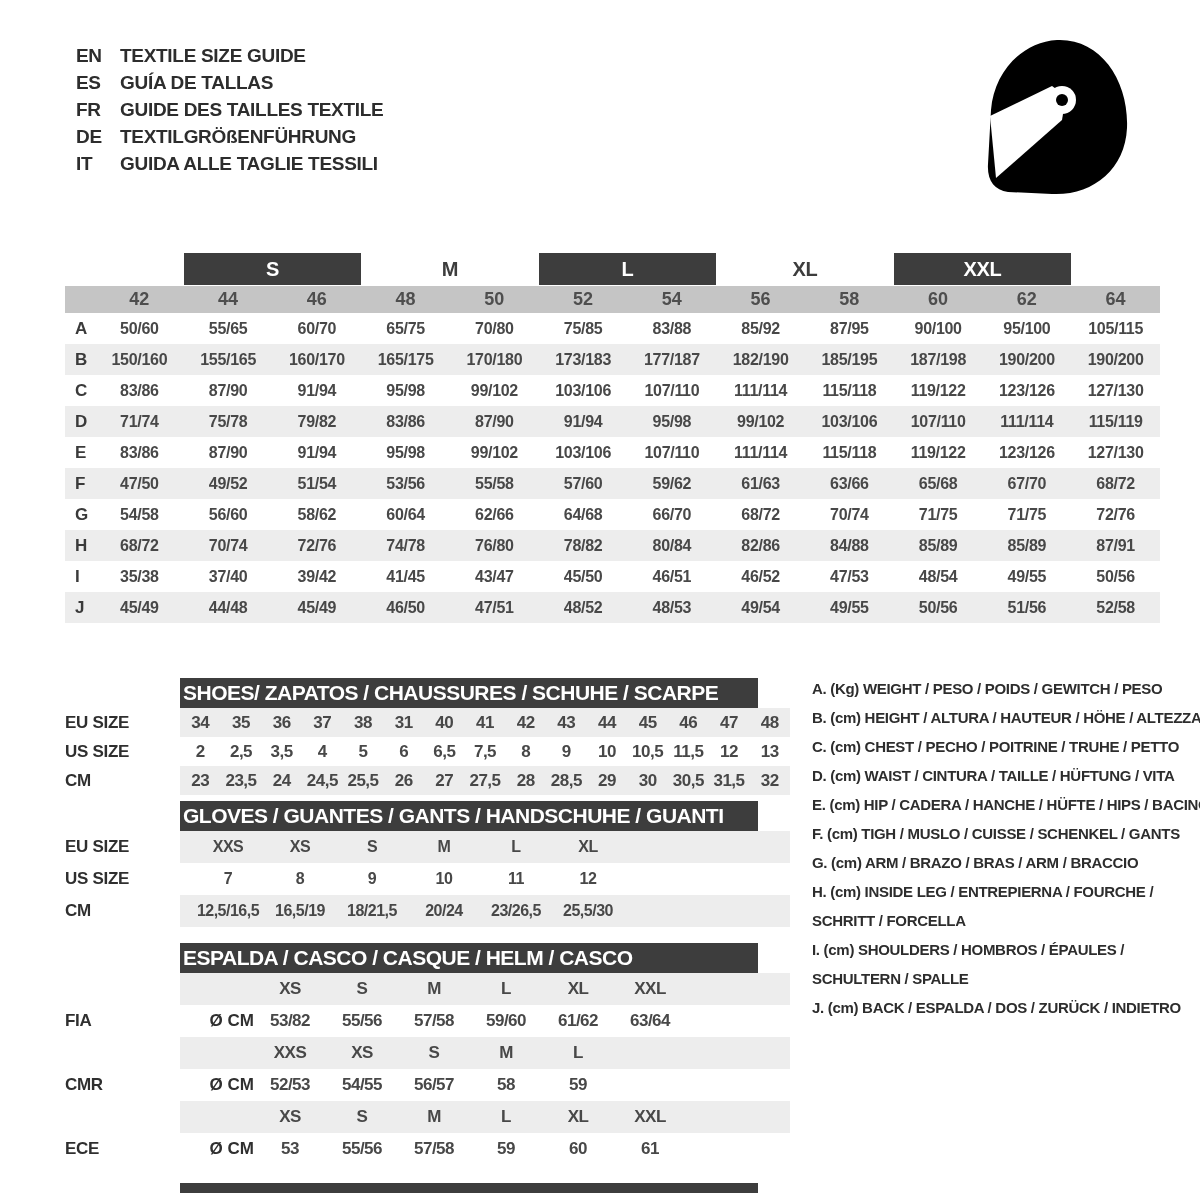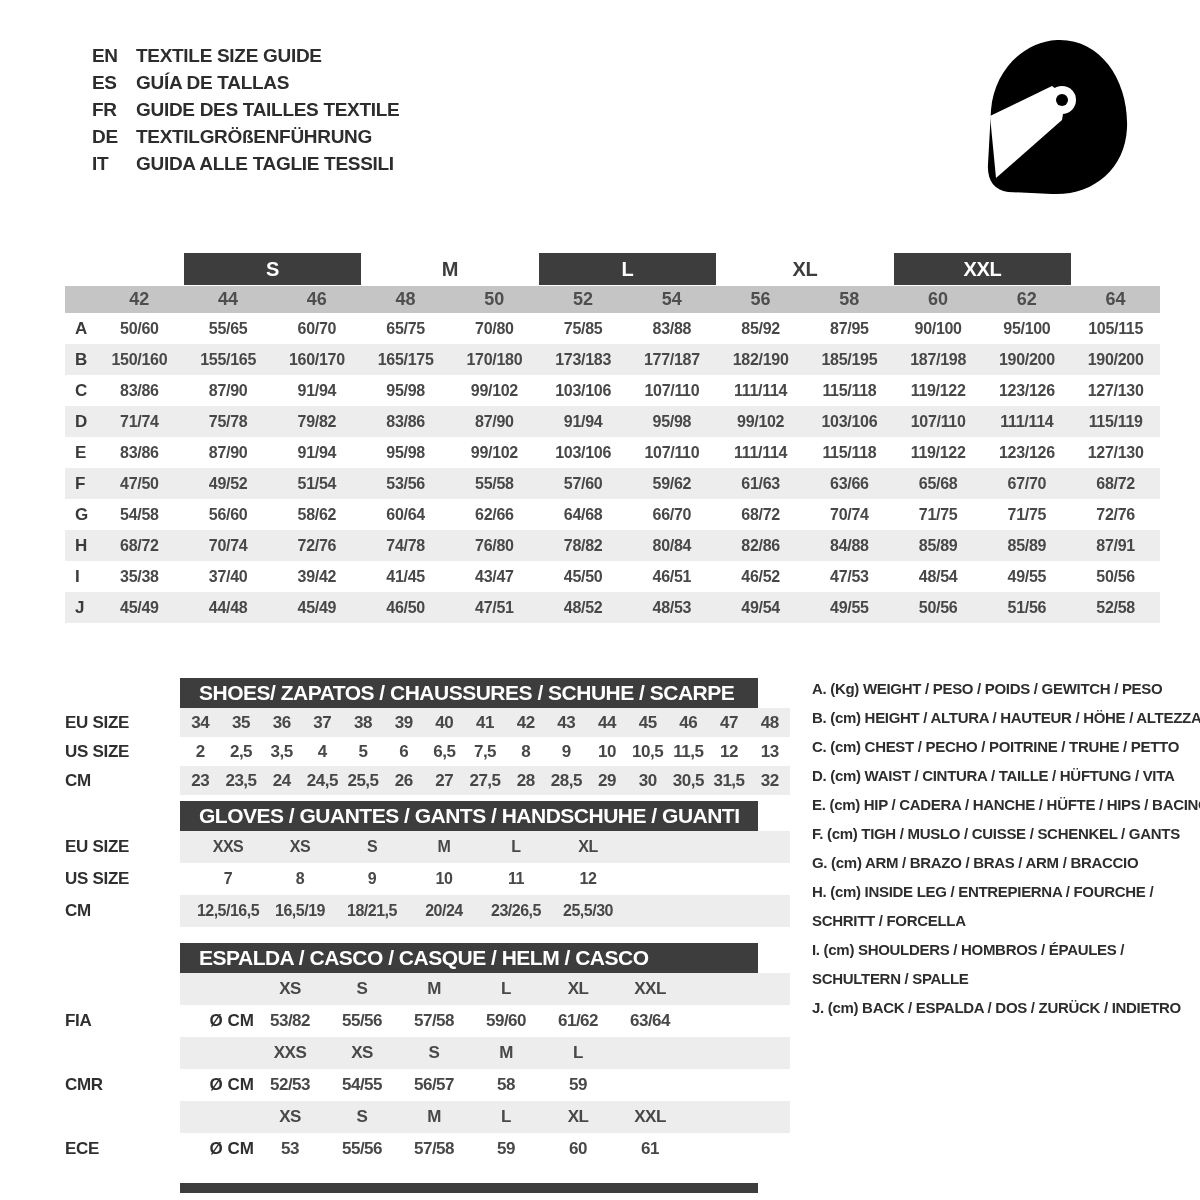--- a/index.html
+++ b/index.html
@@ -1,21 +1,21 @@
 <!DOCTYPE html>
 <html><head>
 <meta charset="utf-8">
 <style>
   * { margin:0; padding:0; box-sizing:border-box; }
   html,body { background:#fff; }
   body { font-family:"Liberation Sans", sans-serif; font-weight:bold; color:#3c3c3c; }
   .page { position:relative; width:1200px; height:1200px; background:#fff; overflow:hidden; }
 
   
-  .langs { position:absolute; left:76px; top:42px;margin-left:16px; }
+  .langs { position:absolute; left:76px; top:42px; }
   .lang-row { display:flex; height:27px; align-items:center; }
   .lang-code { width:44px; font-size:19px; color:#2d2d2d; letter-spacing:-0.3px; }
   .lang-title { font-size:19px; color:#2d2d2d; letter-spacing:-0.3px; white-space:nowrap; }
 
   
   .helmet-icon { position:absolute; left:982px; top:36px; width:152px; height:160px; }
 
   
   .textile { position:absolute; left:65px; top:253px; width:1095px; }
   .tgrid { display:grid; grid-template-columns:30px repeat(12, 1fr); }
@@ -31,21 +31,21 @@
   .t-sizes { height:27px; background:#c5c5c5; align-items:center; margin-top:1px; }
   .t-size-cell { text-align:center; font-size:18px; color:#4e4e4e; }
   .trow { height:31px; align-items:center; }
   .t-rows .trow:nth-child(even) { background:#ededed; }
   .t-letter { font-size:17px; color:#3a3a3a; padding-left:10px; }
   .t-cell { text-align:center; font-size:16px; color:#484848; letter-spacing:-0.3px; white-space:nowrap; }
 
   
   .bottom-left { position:absolute; left:65px; top:678px; width:725px; }
   .bar { margin-left:115px; width:578px; height:30px; background:#3d3d3d; color:#fff;
-         display:flex; align-items:center; padding-left:19px; font-size:21px; letter-spacing:-0.5px; white-space:nowrap; }
+         display:flex; align-items:center; padding-left:3px; font-size:21px; letter-spacing:-0.5px; white-space:nowrap; }
   .gap12 { margin-top:6px; }
   .gap16 { margin-top:16px; }
   .flexrow { display:flex; }
   .row-label { width:115px; display:flex; align-items:center; font-size:17px; color:#2f2f2f; letter-spacing:-0.3px; }
   .srow { height:29px; }
   .grow { height:32px; }
   .hrow { height:32px; }
   .cells { width:610px; height:100%; align-items:center; }
   .shoes-rows .srow:nth-child(odd) .cells,
   .gloves-rows .grow:nth-child(odd) .cells,
@@ -448,21 +448,21 @@
               <div class="cell">34</div>
 
               <div class="cell">35</div>
 
               <div class="cell">36</div>
 
               <div class="cell">37</div>
 
               <div class="cell">38</div>
 
-              <div class="cell">39</div>
+              <div class="cell">31</div>
 
               <div class="cell">40</div>
 
               <div class="cell">41</div>
 
               <div class="cell">42</div>
 
               <div class="cell">43</div>
 
               <div class="cell">44</div>

